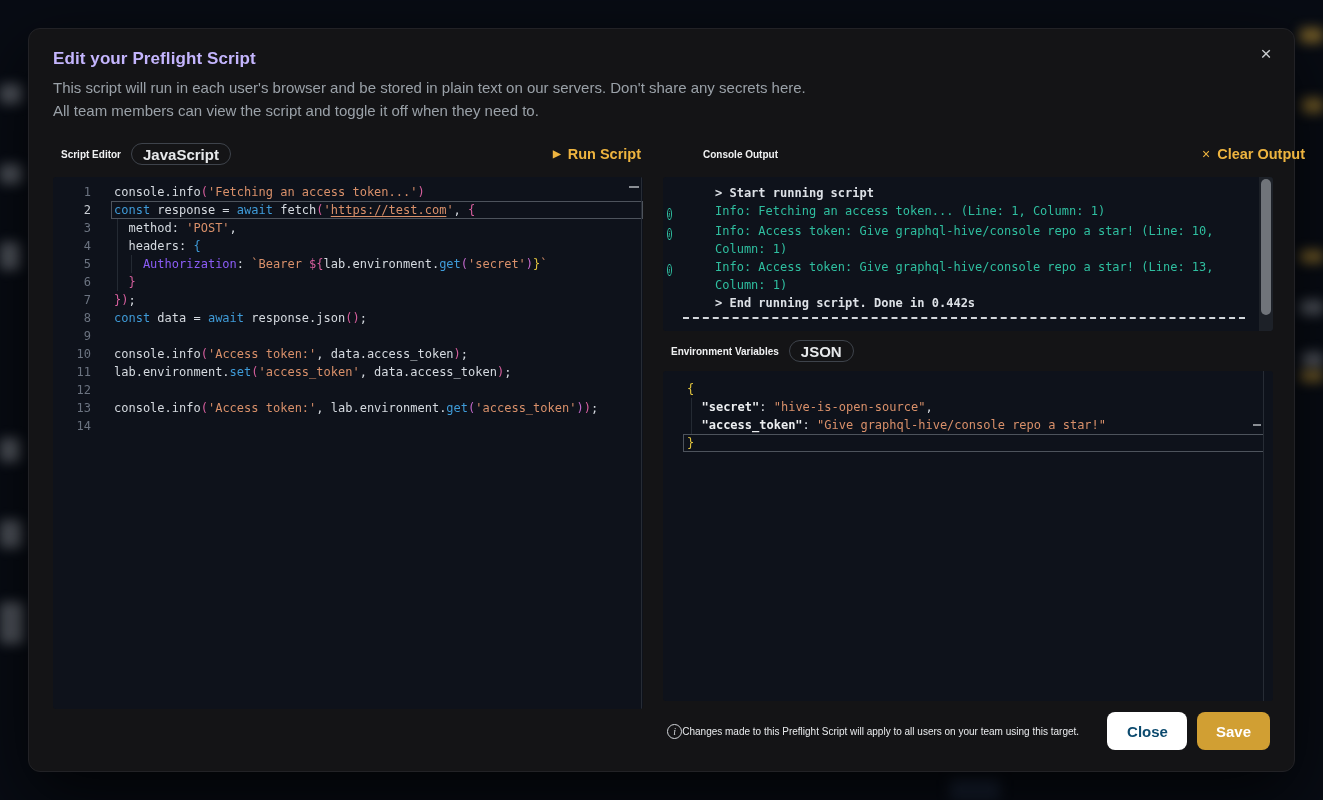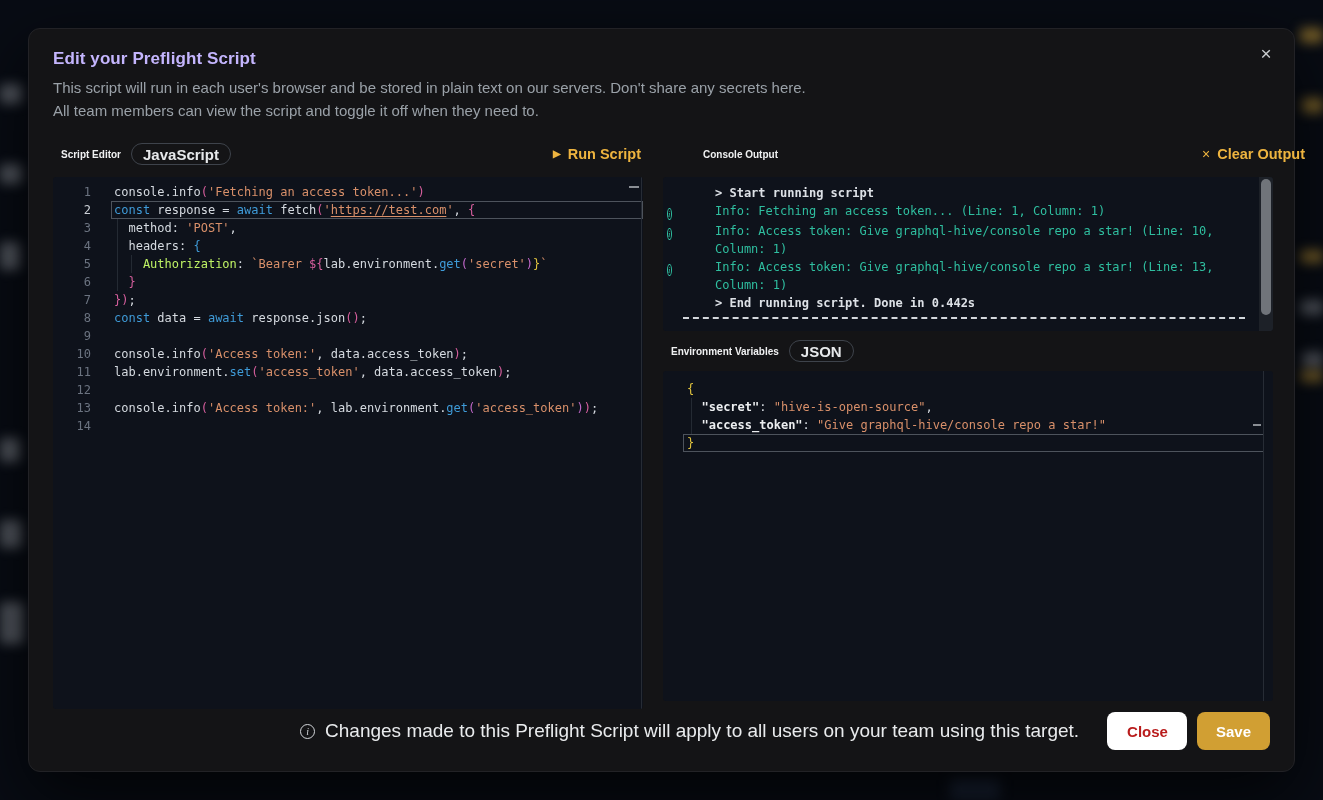--- a/index.html
+++ b/index.html
@@ -67,21 +67,21 @@
   .active-box.env { left:20px; right:9px; }
   .code-line.active .ln { color:#ccd1d7; }
 
   .tk-pl   { color:#d5dae0; }
   .tk-kw, .tk-blue { color:#3f9bd8; }
   .tk-str  { color:#d9906a; }
   .tk-und  { text-decoration:underline; text-underline-offset:2px; }
   .tk-pink { color:#d75f9e; }
   .tk-gold { color:#e2c53f; }
   .tk-purple { color:#c268cb; }
-  .tk-teal { color:#bef264; }
+  .tk-teal { color:#8b5cf6; }
   .tk-key  { color:#eceef0; font-weight:bold; }
 
   .vline { position:absolute; width:1px; background:#272c35; }
   .guide { position:absolute; width:1px; background:#242a33; }
   .mini-dash { position:absolute; height:2px; background:#8a8e94; }
 
   
   .console-body { position:absolute; inset:0; padding:7px 18px 0 4px; }
   .console-line { display:flex; line-height:18px;
     font-family:"DejaVu Sans Mono", monospace; font-size:12px; color:#2fbfa0;gap:32px; }
@@ -95,24 +95,24 @@
   .scrollbar-track { position:absolute; right:0; top:0; bottom:0; width:14px; background:#1d2128; }
   .scrollbar-thumb { position:absolute; right:2px; top:2px; width:10px; height:136px;
     background:#70747a; border-radius:5px; }
 
   
   .footer { position:absolute; right:24px; top:683px; height:38px;
     display:flex; align-items:center; }
   .note-icon { width:15px; height:15px; border:1px solid #d3d6da; border-radius:50%;
     font-size:10px; line-height:13px; text-align:center; color:#d3d6da;
     font-family:"Liberation Serif", serif; font-style:italic; flex:none; }
-  .note-text { margin-left:10px; font-size:19px; color:#e9ebed; }
+  .note-text { font-size:10px; color:#e9ebed; }
   .btn { height:38px; border-radius:8px; border:none; font-size:15px; font-weight:bold;
     padding:0 19px; cursor:pointer; font-family:"Liberation Sans", sans-serif; }
-  .btn-close { margin-left:28px; background:#ffffff; color:#b91c1c;padding-left:20px; }
+  .btn-close { margin-left:28px; background:#ffffff; color:#0c4a6e;padding-left:20px; }
   .btn-save { margin-left:10px; background:#d19f33; color:#ffffff; }
 </style>
 </head>
 <body>
 
 <div>
   <div class="bg-blob bg-gray" style="left:0;top:84px;width:22px;height:20px;"></div>
   <div class="bg-blob bg-gray" style="left:0;top:164px;width:22px;height:20px;"></div>
   <div class="bg-blob bg-gray" style="left:0;top:242px;width:20px;height:28px;"></div>
   <div class="bg-blob bg-gray" style="left:0;top:438px;width:20px;height:24px;"></div>

